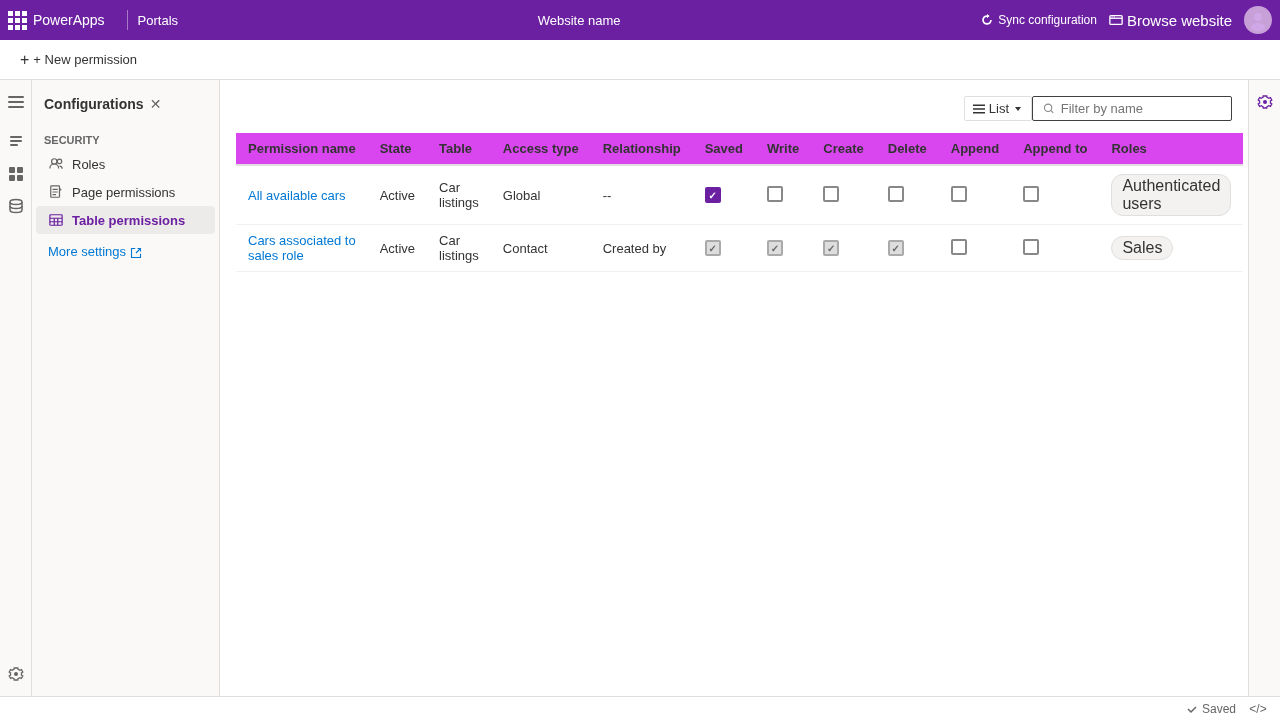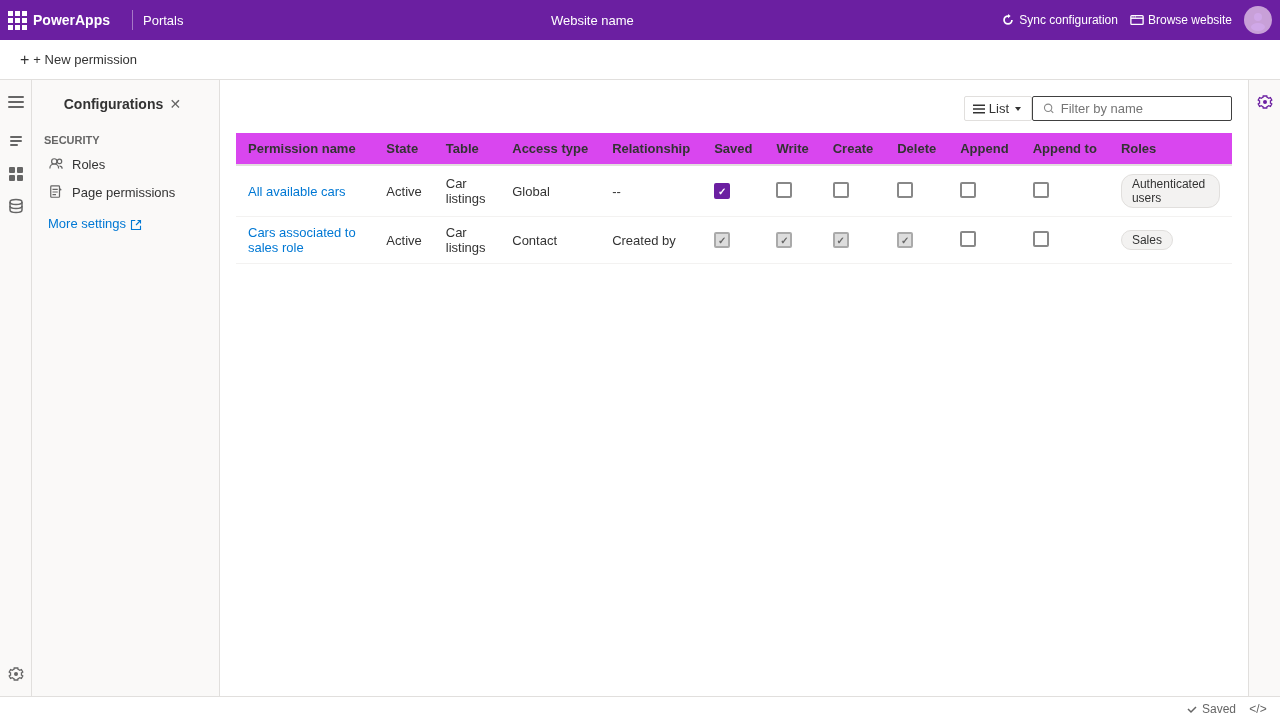--- a/index.html
+++ b/index.html
@@ -24,21 +24,21 @@
     .topbar-logo-grid {
       display: grid;
       grid-template-columns: repeat(3,5px);
       gap: 2px;
     }
     .topbar-logo-grid span {
       width: 5px; height: 5px; background: white; display: block;
     }
     .topbar-app-name {
       font-size: 14px;
-      font-weight: 700;
+      font-weight: 400;
       color: white;
     }
     .topbar-divider {
       width: 1px;
       height: 20px;
       background: rgba(255,255,255,0.4);
       margin: 0 10px;
     }
     .topbar-portals {
       font-size: 13px;
@@ -60,21 +60,21 @@
       align-items: center;
       gap: 4px;
       font-size: 12px;
       color: white;
       cursor: pointer;
     }
     .topbar-browse {
       display: flex;
       align-items: center;
       gap: 4px;
-      font-size: 12px;
+      font-size: 15px;
       color: white;
       cursor: pointer;
     }
     .topbar-avatar {
       width: 28px;
       height: 28px;
       border-radius: 50%;
       background: #c8a0d8;
       display: flex;
       align-items: center;
@@ -143,21 +143,21 @@
       background: #faf9f8;
       border-right: 1px solid #e1dfdd;
       display: flex;
       flex-direction: column;
       flex-shrink: 0;
       overflow-y: auto;
     }
     .sidebar-header {
       display: flex;
       align-items: center;
-      justify-content: center;
+      justify-content: flex-start;
       padding: 12px 12px 8px 12px;
     }
     .sidebar-title {
       font-size: 14px;
       font-weight: 600;
       color: #333;
     }
     .sidebar-close {
       cursor: pointer;
       color: #666;
@@ -321,21 +321,21 @@
       color: #666;
       font-size: 10px;
       font-weight: bold;
     }
 
     .role-badge {
       background: #f3f2f1;
       border: 1px solid #e1dfdd;
       border-radius: 12px;
       padding: 2px 10px;
-      font-size: 12px;
+      font-size: 16px;
       color: #333;
       display: inline-block;
     }
 
     
     .statusbar {
       height: 24px;
       background: white;
       border-top: 1px solid #e1dfdd;
       display: flex;
@@ -503,20 +503,29 @@
         <div class="sidebar-item-icon">
           <svg width="14" height="14" viewBox="0 0 16 16" fill="none" stroke="#666" stroke-width="1.4">
             <rect x="2" y="1" width="10" height="13" rx="1"></rect>
             <path d="M4 5h6M4 8h6M4 11h4"></path>
             <path d="M12 4l2 2" stroke="#666"></path>
           </svg>
         </div>
         <span>Page permissions</span>
       </div>
 
+      <div class="sidebar-item active">
+        <div class="sidebar-item-icon">
+          <svg width="14" height="14" viewBox="0 0 16 16" fill="none" stroke="#6b1fa1" stroke-width="1.4">
+            <rect x="1" y="2" width="14" height="12" rx="1"></rect>
+            <path d="M1 6h14M1 10h14M6 6v8M10 6v8"></path>
+          </svg>
+        </div>
+        <span>Table permissions</span>
+      </div>
     </div>
 
     <div class="sidebar-more">
       <span>More settings</span>
       <svg width="12" height="12" viewBox="0 0 16 16" fill="#0078d4">
         <path d="M7 2H2v12h12v-5" stroke="#0078d4" stroke-width="1.5" fill="none"></path>
         <path d="M10 2h4v4M14 2l-6 6" stroke="#0078d4" stroke-width="1.5" fill="none"></path>
       </svg>
     </div>
   </div>

